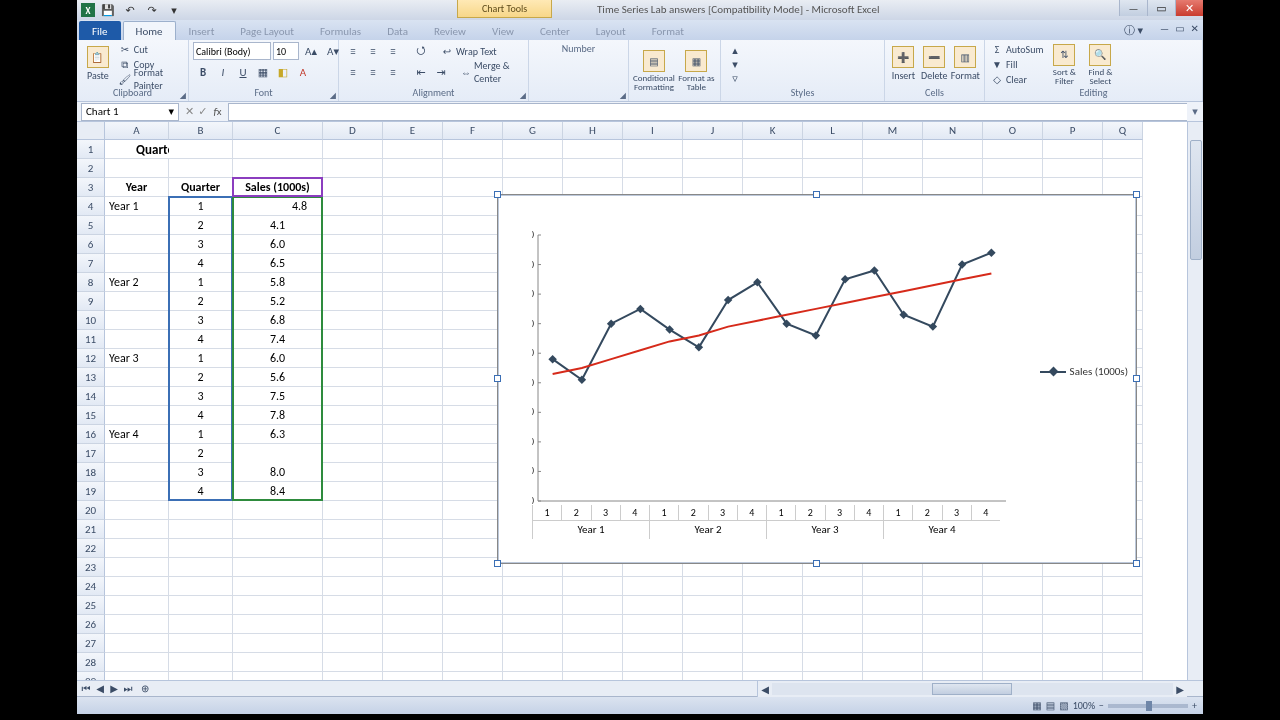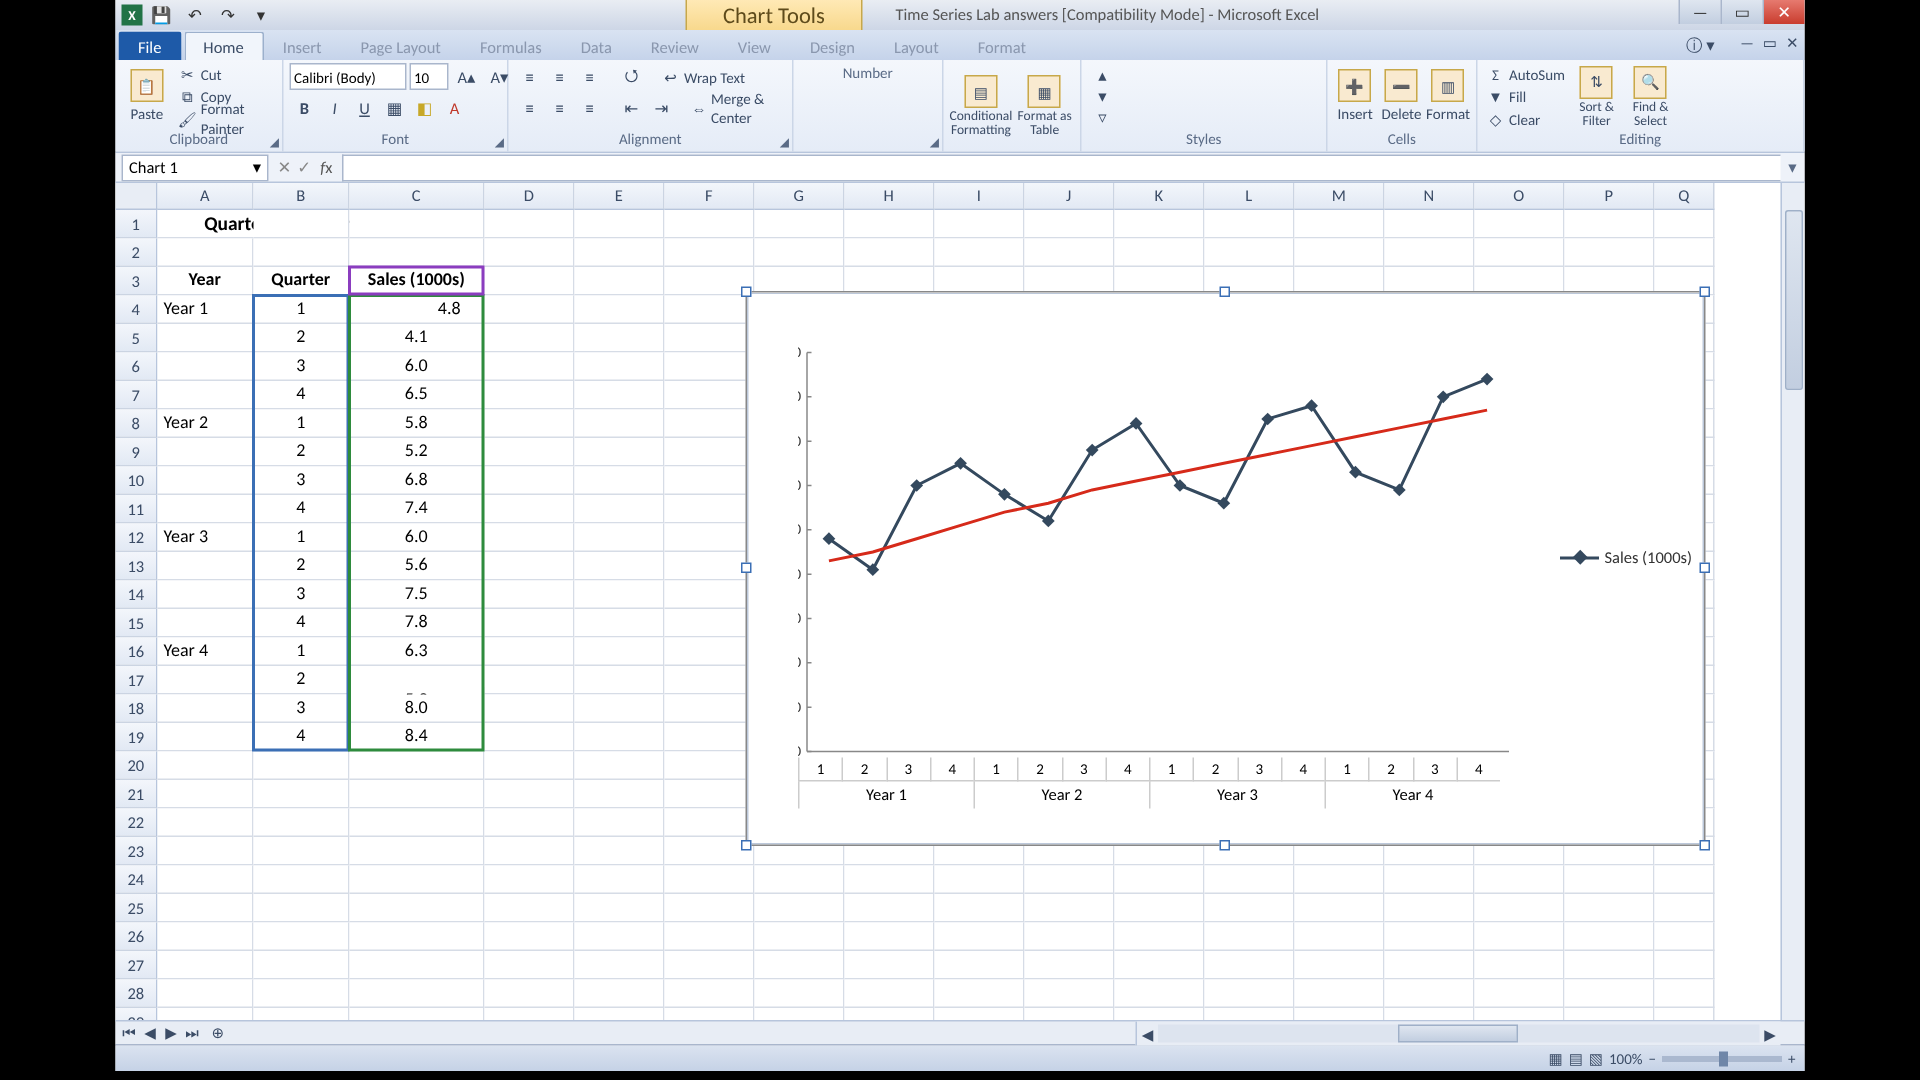--- a/index.html
+++ b/index.html
@@ -4,21 +4,21 @@
 <style>
   * { box-sizing: border-box; margin: 0; padding: 0; font-family: "Segoe UI", Calibri, Arial, sans-serif; }
   html, body { width: 1280px; height: 720px; background: #000; overflow: hidden; }
   .app { position: absolute; left: 77px; top: 0; width: 1126px; height: 714px; background: #fff; }
 
   
   .titlebar { height: 20px; background: linear-gradient(#e9edf3,#cdd6e6); display:flex; align-items:center; font-size:11px; color:#333; position:relative; }
   .titlebar .tb-left { display:flex; align-items:center; gap:4px; padding-left:4px;}
   .titlebar .excel-icon { width:14px; height:14px; background:#217346; display:flex; align-items:center; justify-content:center; color:#fff; font-size:9px; font-weight:bold;}
   .titlebar .qat-btn { width:18px; height:14px; display:flex; align-items:center; justify-content:center; }
-  .chart-tools { position:absolute; left:380px; top:0; padding:2px 24px; background:linear-gradient(#ffe9b5,#f7d789); border:1px solid #c7a84a; border-top:none; font-size:15px; color:#5e4b1b;}
+  .chart-tools { position:absolute; left:380px; top:0; padding:2px 24px; background:linear-gradient(#ffe9b5,#f7d789); border:1px solid #c7a84a; border-top:none; font-size:10px; color:#5e4b1b;}
   .doctitle { position:absolute; left:520px; top:3px; font-size:11px; color:#555;}
   .win-btns { position:absolute; right:0; top:0; display:flex; }
   .win-btn { width:28px; height:16px; display:flex; align-items:center; justify-content:center; font-size:11px; background:linear-gradient(#dfe6f0,#c2cee0); border-left:1px solid #a9b6cc;}
   .win-btn.close { background:linear-gradient(#e67a6f,#c93c2e); color:#fff;}
 
   
   .tabs { height:20px; background:linear-gradient(#d9e3f2,#c5d3ea); display:flex; align-items:flex-end; padding-left:2px; font-size:11px; position:relative;}
   .tab { padding:3px 12px 2px; color:#3b4c66; border:1px solid transparent; border-bottom:none; cursor:default;}
   .tab.file { background:#1e5aa8; color:#fff; border-radius:2px 2px 0 0; margin-right:2px;}
   .tab.active { background:#f1f5fb; border-color:#9cb0cc; border-radius:2px 2px 0 0;}
@@ -120,21 +120,21 @@
   <div class="tabs">
     <div class="tab file">File</div>
     <div class="tab active">Home</div>
     <div id="dimtabs" style="display:flex;">
         <div class="tab dim">Insert</div>
         <div class="tab dim">Page Layout</div>
         <div class="tab dim">Formulas</div>
         <div class="tab dim">Data</div>
         <div class="tab dim">Review</div>
         <div class="tab dim">View</div>
-        <div class="tab dim">Design</div>
+        <div class="tab dim">Center</div>
         <div class="tab dim">Layout</div>
         <div class="tab dim">Format</div>
       </div>
     <span class="help-icon">ⓘ ▾</span>
     <div class="mdi-btns">
       <span>—</span>
       <span>▭</span>
       <span>✕</span>
     </div>
   </div>

